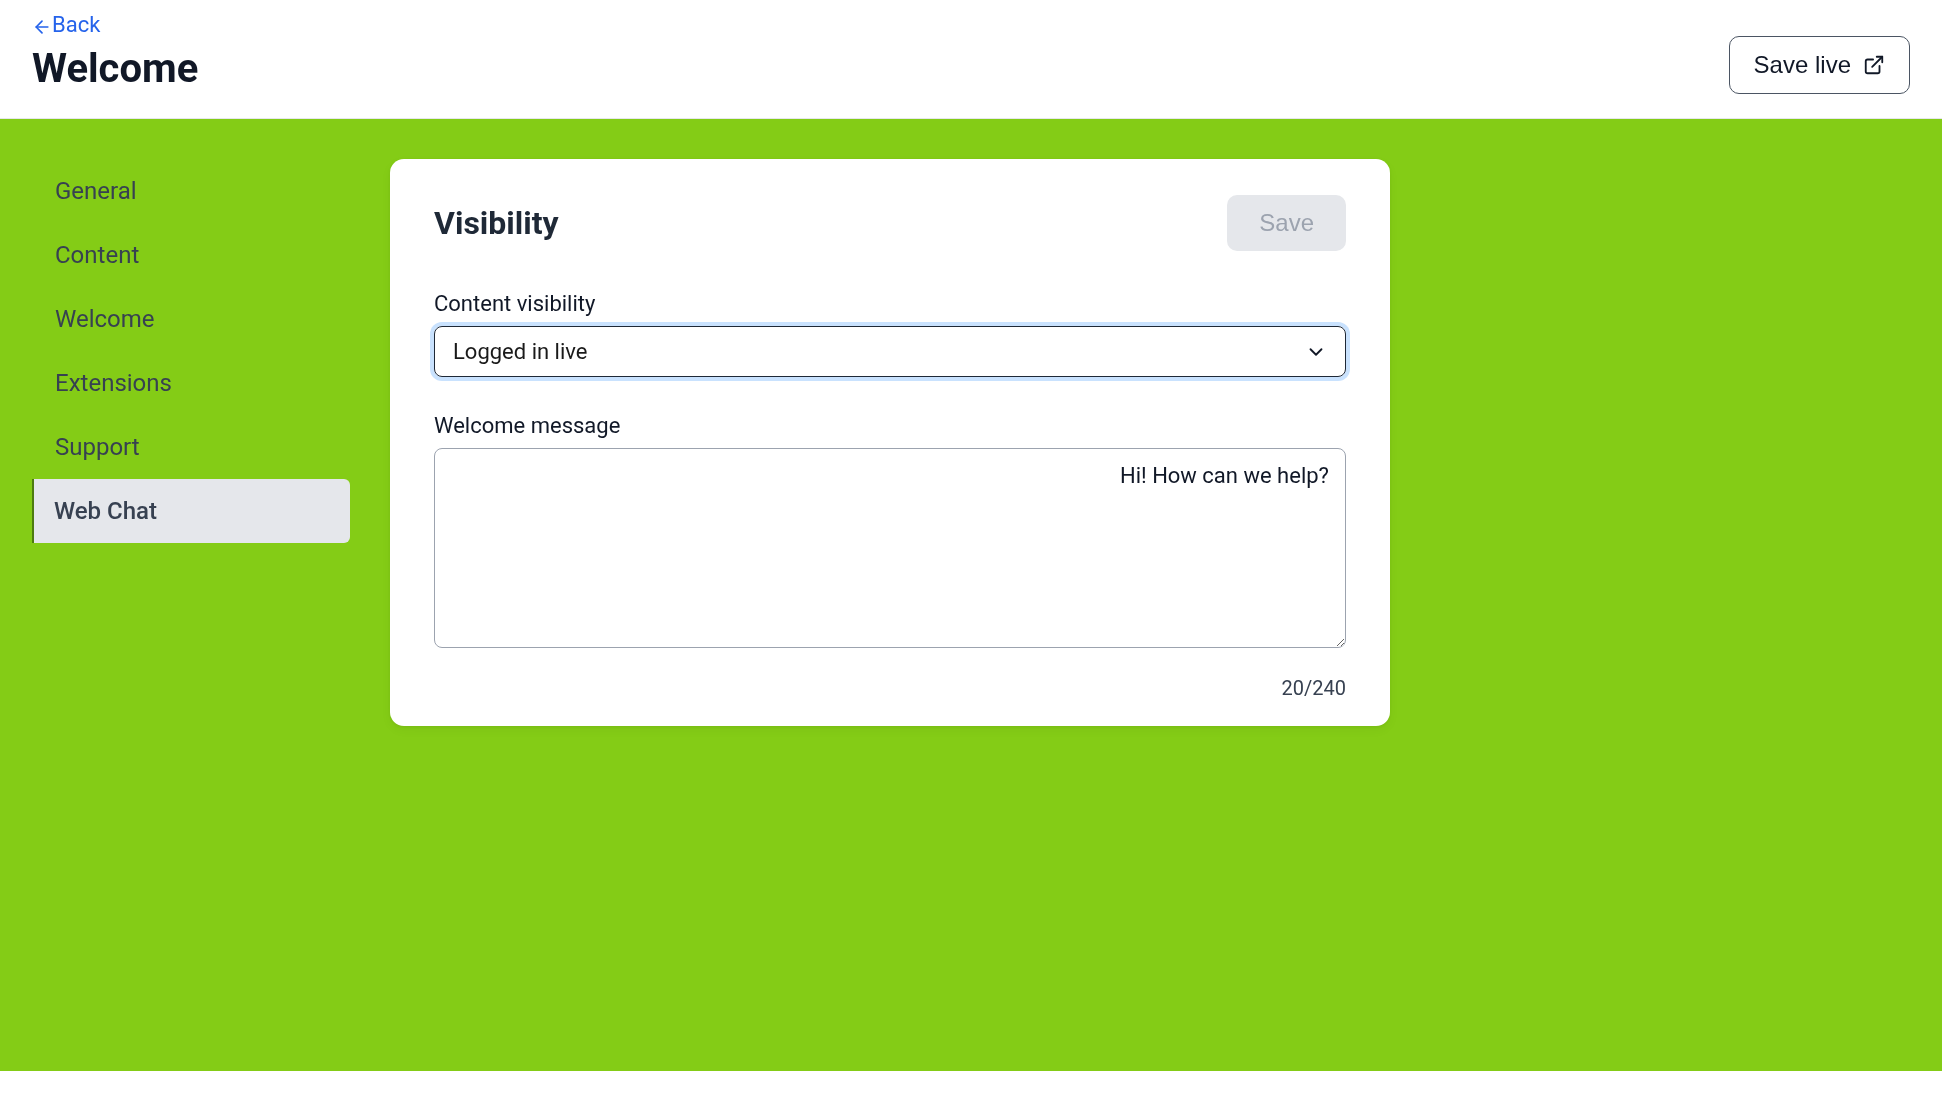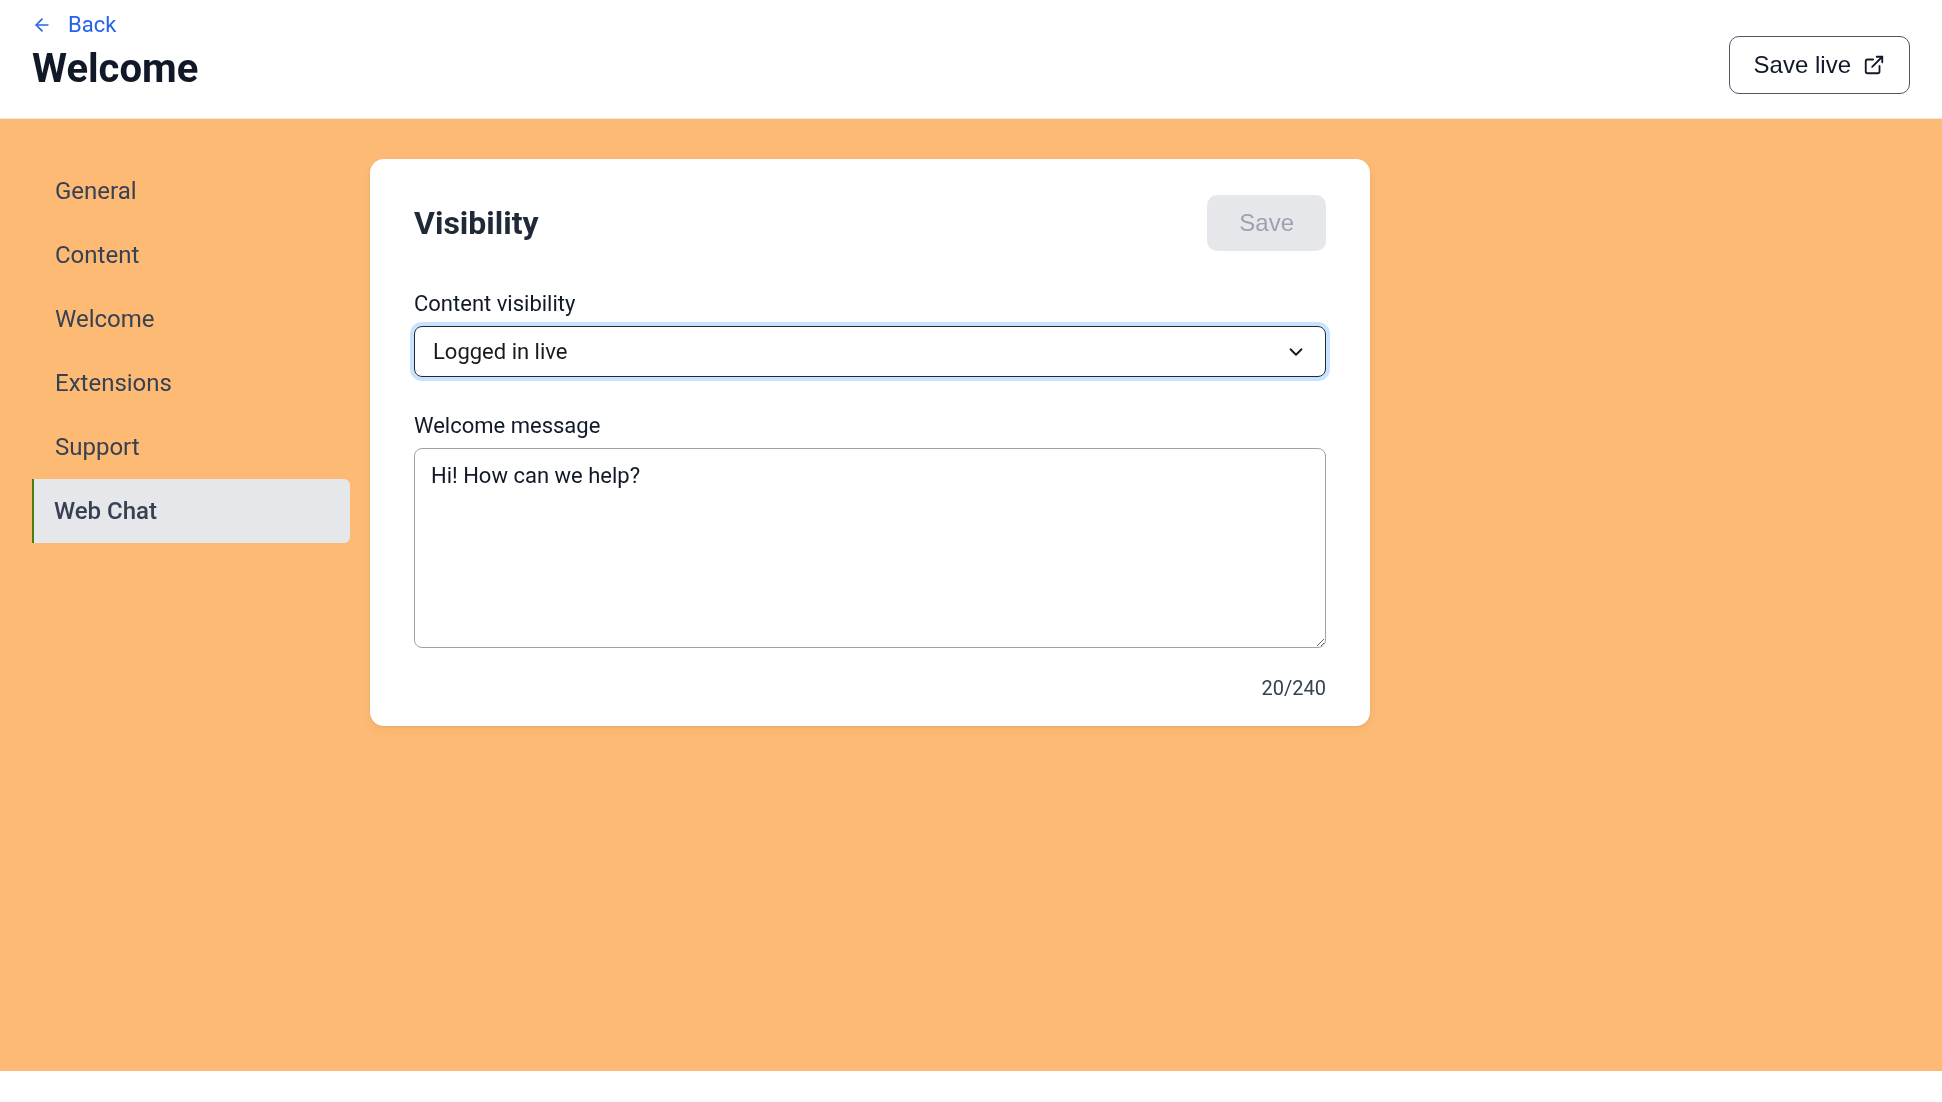--- a/index.html
+++ b/index.html
@@ -16,22 +16,22 @@
       background: #ffffff;
       border-bottom: 1px solid #e5e7eb;
     }
     .header-left {
       display: flex;
       flex-direction: column;
       gap: 8px;
     }
     .back-link {
       display: inline-flex;
-      align-items: center;
-      gap: 16px;
+      align-items: flex-end;
+      gap: 0;
       color: #2563eb;
       font-size: 22px;
       text-decoration: none;
       cursor: pointer;
       width: fit-content;
     }
     .back-link svg { width: 20px; height: 20px; }
     .page-title {
       font-size: 40px;
       font-weight: 700;
@@ -47,24 +47,24 @@
       background: #ffffff;
       font-size: 24px;
       color: #111827;
       cursor: pointer;
       margin-top: 24px;
     }
     .view-live-btn svg { width: 22px; height: 22px; }
 
     .content-area {
       display: flex;
-      background: #fdba74;
+      background: #84cc16;
       min-height: calc(100vh - 150px);
       padding-top: 40px;
-      gap: 20px;
+      gap: 40px;
       align-items: flex-start;
     }
     .sidebar {
       width: 350px;
       padding-left: 32px;
       flex-shrink: 0;
     }
     .sidebar-item {
       display: block;
       padding: 18px 20px;
@@ -135,20 +135,21 @@
     .textarea-field {
       width: 100%;
       min-height: 200px;
       padding: 14px 16px;
       font-size: 22px;
       font-family: inherit;
       border: 1.5px solid #9ca3af;
       border-radius: 8px;
       resize: both;
       color: #111827;
+      text-align: right;
     }
     .char-counter {
       text-align: right;
       font-size: 20px;
       color: #374151;
       margin-top: 24px;
     }
   </style>
 </head>
 <body>

